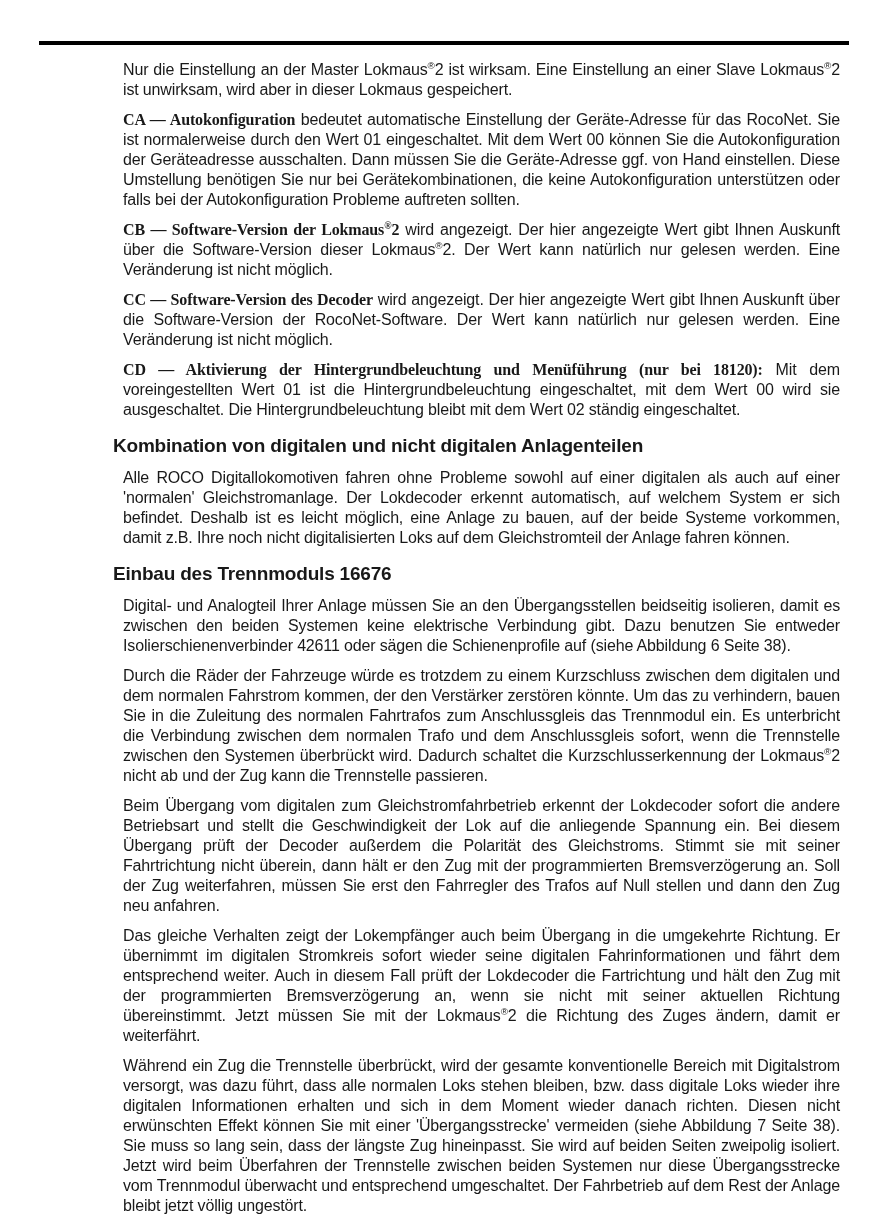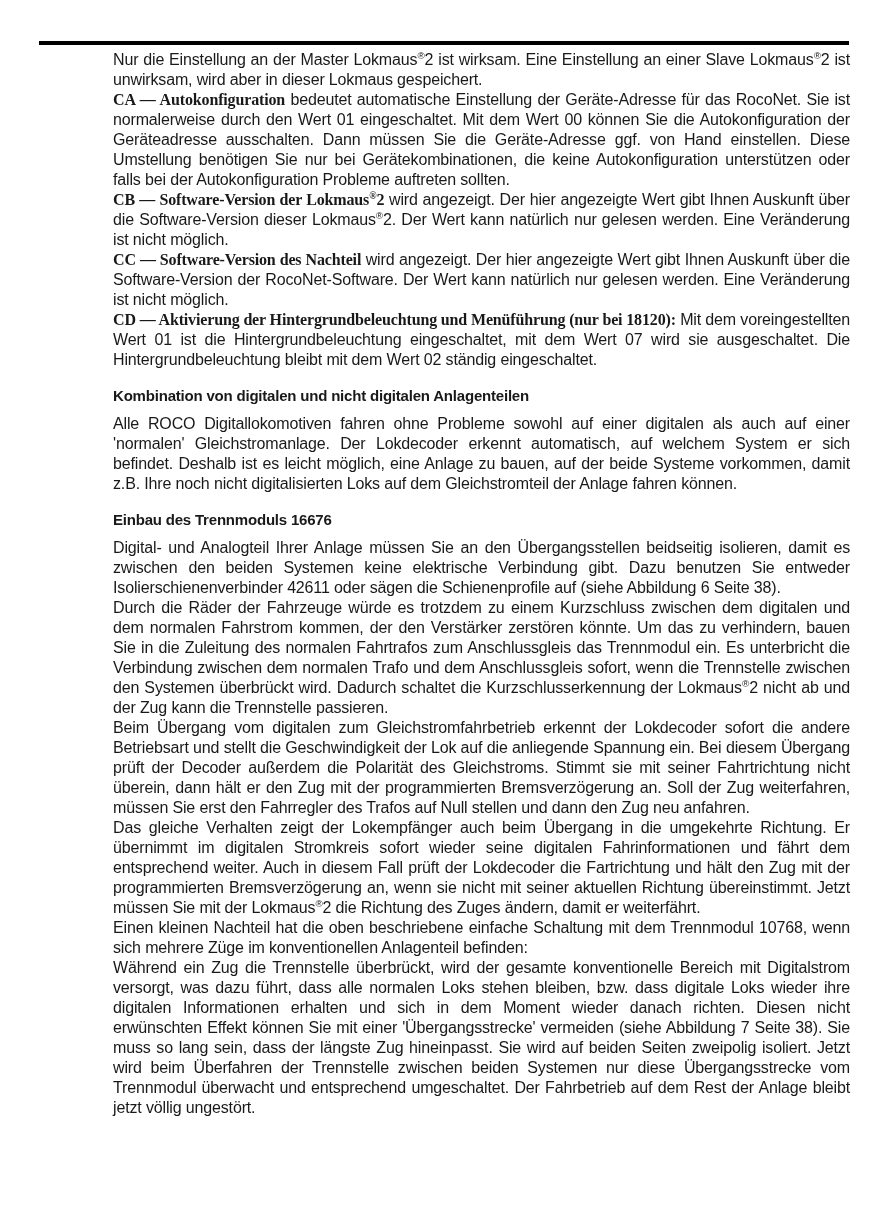--- a/index.html
+++ b/index.html
@@ -32,24 +32,24 @@
     position:absolute;
     left:113px;
     top:50px;
     width:737px;
     font-size:16px;
     line-height:20px;
     letter-spacing:-0.15px;
     text-align:justify;
   }
   .para{
-    margin:0;
+    margin:10px;
   }
   .heading{
-    font-size:15px;
+    font-size:19px;
     line-height:24px;
     font-weight:bold;
     letter-spacing:-0.2px;
     margin:14px 0 6px 0;
     text-align:left;
   }
   b{ font-weight:bold;font-family:Liberation Serif, serif; }
   sup.reg{
     font-size:62%;
     line-height:0;
@@ -57,24 +57,23 @@
   }
 </style>
 </head>
 <body>
 
 <div class="top-rule"></div>
 <main class="doc-body" id="doc-body">
     <p class="para"><span>Nur die Einstellung an der Master Lokmaus<sup class="reg">®</sup>2 ist wirksam. Eine Einstellung an einer Slave Lokmaus<sup class="reg">®</sup>2 ist unwirksam, wird aber in dieser Lokmaus gespeichert.</span></p>
     <p class="para"><b>CA — Autokonfiguration</b><span> bedeutet automatische Einstellung der Geräte-Adresse für das RocoNet. Sie ist normalerweise durch den Wert 01 eingeschaltet. Mit dem Wert 00 können Sie die Autokonfiguration der Geräteadresse ausschalten. Dann müssen Sie die Geräte-Adresse ggf. von Hand einstellen. Diese Umstellung benötigen Sie nur bei Gerätekombinationen, die keine Autokonfiguration unterstützen oder falls bei der Autokonfiguration Probleme auftreten sollten.</span></p>
     <p class="para"><b>CB — Software-Version der Lokmaus<sup class="reg">®</sup>2</b><span> wird angezeigt. Der hier angezeigte Wert gibt Ihnen Auskunft über die Software-Version dieser Lokmaus<sup class="reg">®</sup>2. Der Wert kann natürlich nur gelesen werden. Eine Veränderung ist nicht möglich.</span></p>
-    <p class="para"><b>CC — Software-Version des Nachteil</b><span> wird angezeigt. Der hier angezeigte Wert gibt Ihnen Auskunft über die Software-Version der RocoNet-Software. Der Wert kann natürlich nur gelesen werden. Eine Veränderung ist nicht möglich.</span></p>
-    <p class="para"><b>CD — Aktivierung der Hintergrundbeleuchtung und Menüführung (nur bei 18120):</b><span> Mit dem voreingestellten Wert 01 ist die Hintergrundbeleuchtung eingeschaltet, mit dem Wert 07 wird sie ausgeschaltet. Die Hintergrundbeleuchtung bleibt mit dem Wert 02 ständig eingeschaltet.</span></p>
+    <p class="para"><b>CC — Software-Version des Decoder</b><span> wird angezeigt. Der hier angezeigte Wert gibt Ihnen Auskunft über die Software-Version der RocoNet-Software. Der Wert kann natürlich nur gelesen werden. Eine Veränderung ist nicht möglich.</span></p>
+    <p class="para"><b>CD — Aktivierung der Hintergrundbeleuchtung und Menüführung (nur bei 18120):</b><span> Mit dem voreingestellten Wert 01 ist die Hintergrundbeleuchtung eingeschaltet, mit dem Wert 00 wird sie ausgeschaltet. Die Hintergrundbeleuchtung bleibt mit dem Wert 02 ständig eingeschaltet.</span></p>
     <h2 class="heading">Kombination von digitalen und nicht digitalen Anlagenteilen</h2>
     <p class="para"><span>Alle ROCO Digitallokomotiven fahren ohne Probleme sowohl auf einer digitalen als auch auf einer 'normalen' Gleichstromanlage. Der Lokdecoder erkennt automatisch, auf welchem System er sich befindet. Deshalb ist es leicht möglich, eine Anlage zu bauen, auf der beide Systeme vorkommen, damit z.B. Ihre noch nicht digitalisierten Loks auf dem Gleichstromteil der Anlage fahren können.</span></p>
     <h2 class="heading">Einbau des Trennmoduls 16676</h2>
     <p class="para"><span>Digital- und Analogteil Ihrer Anlage müssen Sie an den Übergangsstellen beidseitig isolieren, damit es zwischen den beiden Systemen keine elektrische Verbindung gibt. Dazu benutzen Sie entweder Isolierschienenverbinder 42611 oder sägen die Schienenprofile auf (siehe Abbildung 6 Seite 38).</span></p>
     <p class="para"><span>Durch die Räder der Fahrzeuge würde es trotzdem zu einem Kurzschluss zwischen dem digitalen und dem normalen Fahrstrom kommen, der den Verstärker zerstören könnte. Um das zu verhindern, bauen Sie in die Zuleitung des normalen Fahrtrafos zum Anschlussgleis das Trennmodul ein. Es unterbricht die Verbindung zwischen dem normalen Trafo und dem Anschlussgleis sofort, wenn die Trennstelle zwischen den Systemen überbrückt wird. Dadurch schaltet die Kurzschlusserkennung der Lokmaus<sup class="reg">®</sup>2 nicht ab und der Zug kann die Trennstelle passieren.</span></p>
     <p class="para"><span>Beim Übergang vom digitalen zum Gleichstromfahrbetrieb erkennt der Lokdecoder sofort die andere Betriebsart und stellt die Geschwindigkeit der Lok auf die anliegende Spannung ein. Bei diesem Übergang prüft der Decoder außerdem die Polarität des Gleichstroms. Stimmt sie mit seiner Fahrtrichtung nicht überein, dann hält er den Zug mit der programmierten Bremsverzögerung an. Soll der Zug weiterfahren, müssen Sie erst den Fahrregler des Trafos auf Null stellen und dann den Zug neu anfahren.</span></p>
     <p class="para"><span>Das gleiche Verhalten zeigt der Lokempfänger auch beim Übergang in die umgekehrte Richtung. Er übernimmt im digitalen Stromkreis sofort wieder seine digitalen Fahrinformationen und fährt dem entsprechend weiter. Auch in diesem Fall prüft der Lokdecoder die Fartrichtung und hält den Zug mit der programmierten Bremsverzögerung an, wenn sie nicht mit seiner aktuellen Richtung übereinstimmt. Jetzt müssen Sie mit der Lokmaus<sup class="reg">®</sup>2 die Richtung des Zuges ändern, damit er weiterfährt.</span></p>
-    <p class="para"><span>Einen kleinen Nachteil hat die oben beschriebene einfache Schaltung mit dem Trennmodul 10768, wenn sich mehrere Züge im konventionellen Anlagenteil befinden:</span></p>
     <p class="para"><span>Während ein Zug die Trennstelle überbrückt, wird der gesamte konventionelle Bereich mit Digitalstrom versorgt, was dazu führt, dass alle normalen Loks stehen bleiben, bzw. dass digitale Loks wieder ihre digitalen Informationen erhalten und sich in dem Moment wieder danach richten. Diesen nicht erwünschten Effekt können Sie mit einer 'Übergangsstrecke' vermeiden (siehe Abbildung 7 Seite 38). Sie muss so lang sein, dass der längste Zug hineinpasst. Sie wird auf beiden Seiten zweipolig isoliert. Jetzt wird beim Überfahren der Trennstelle zwischen beiden Systemen nur diese Übergangsstrecke vom Trennmodul überwacht und entsprechend umgeschaltet. Der Fahrbetrieb auf dem Rest der Anlage bleibt jetzt völlig ungestört.</span></p>
   </main>
 
 </body></html>

